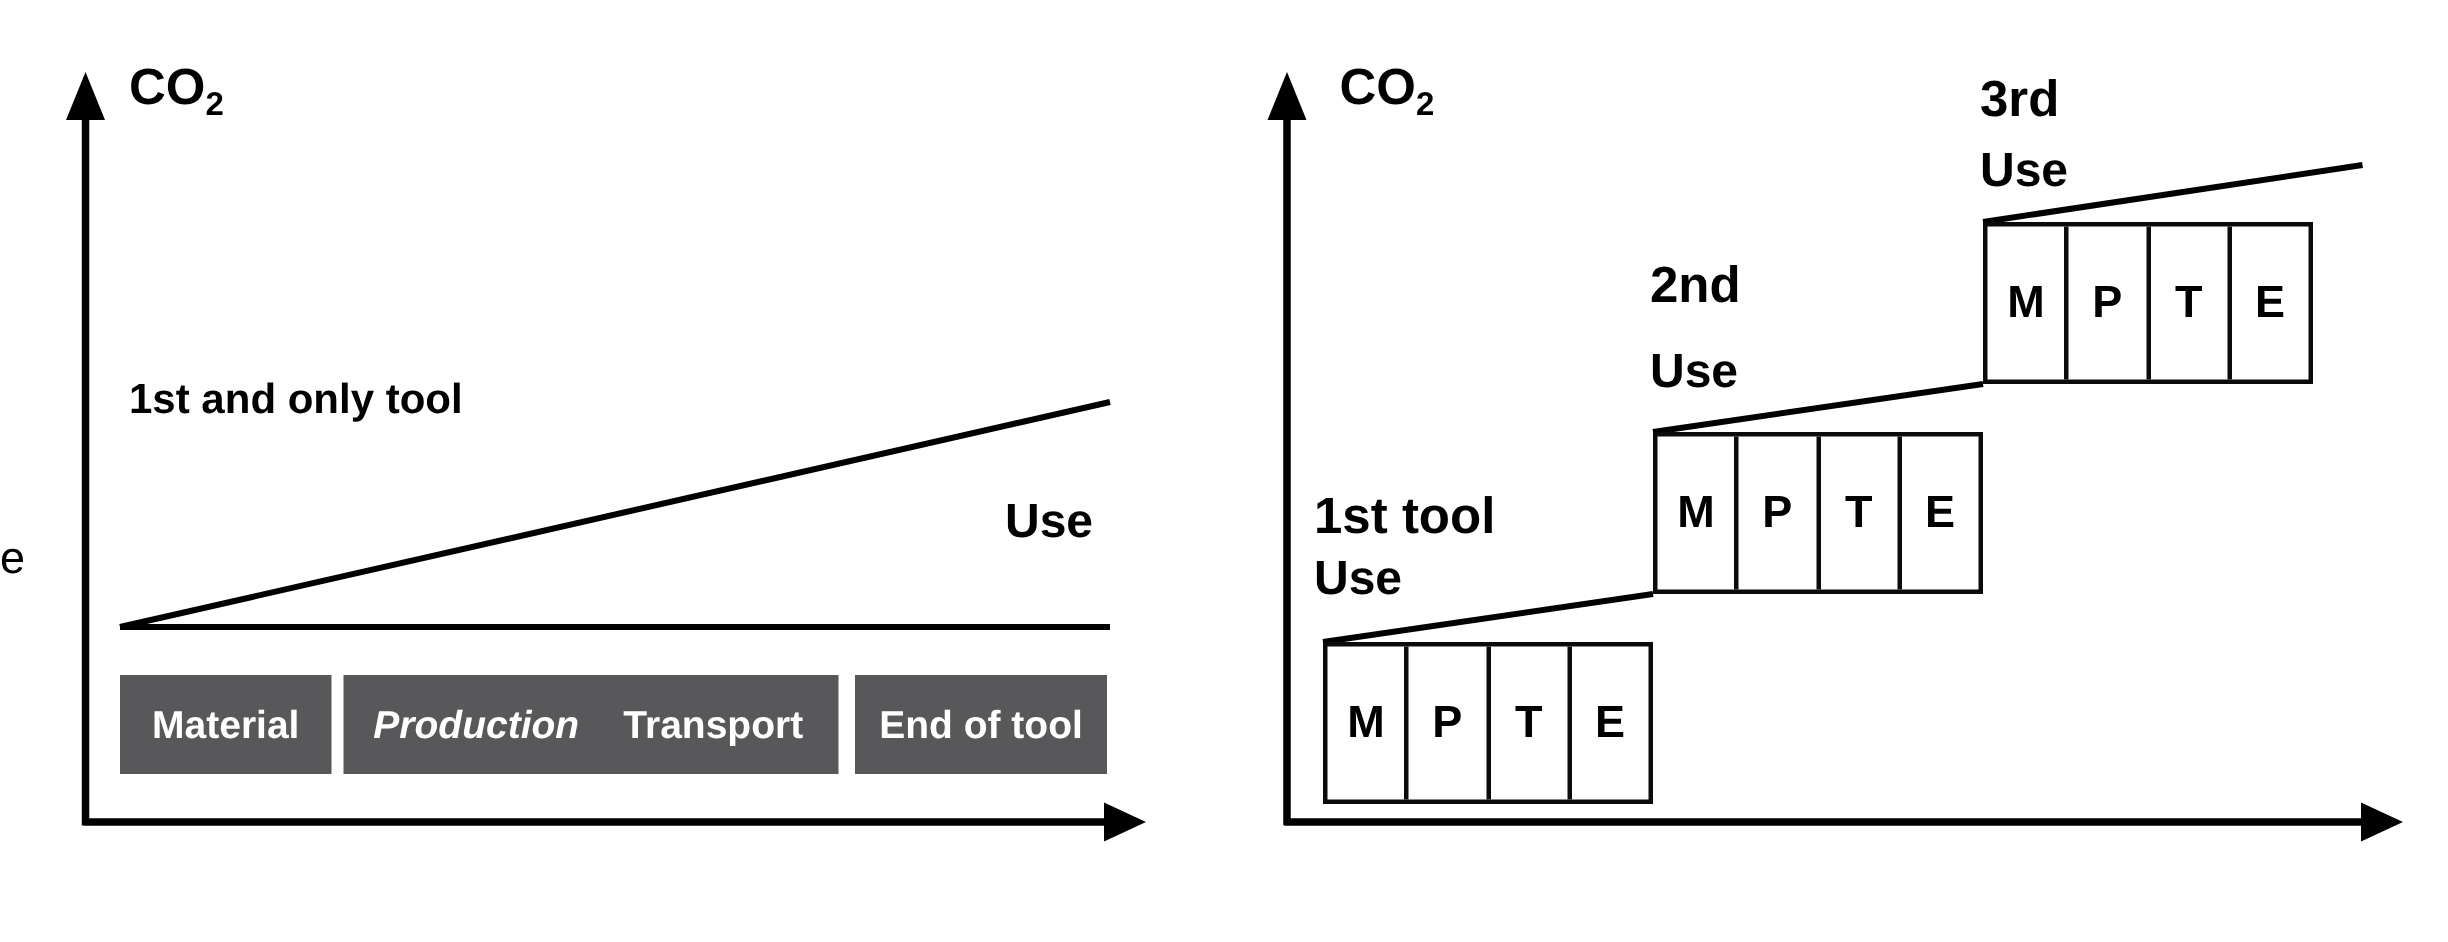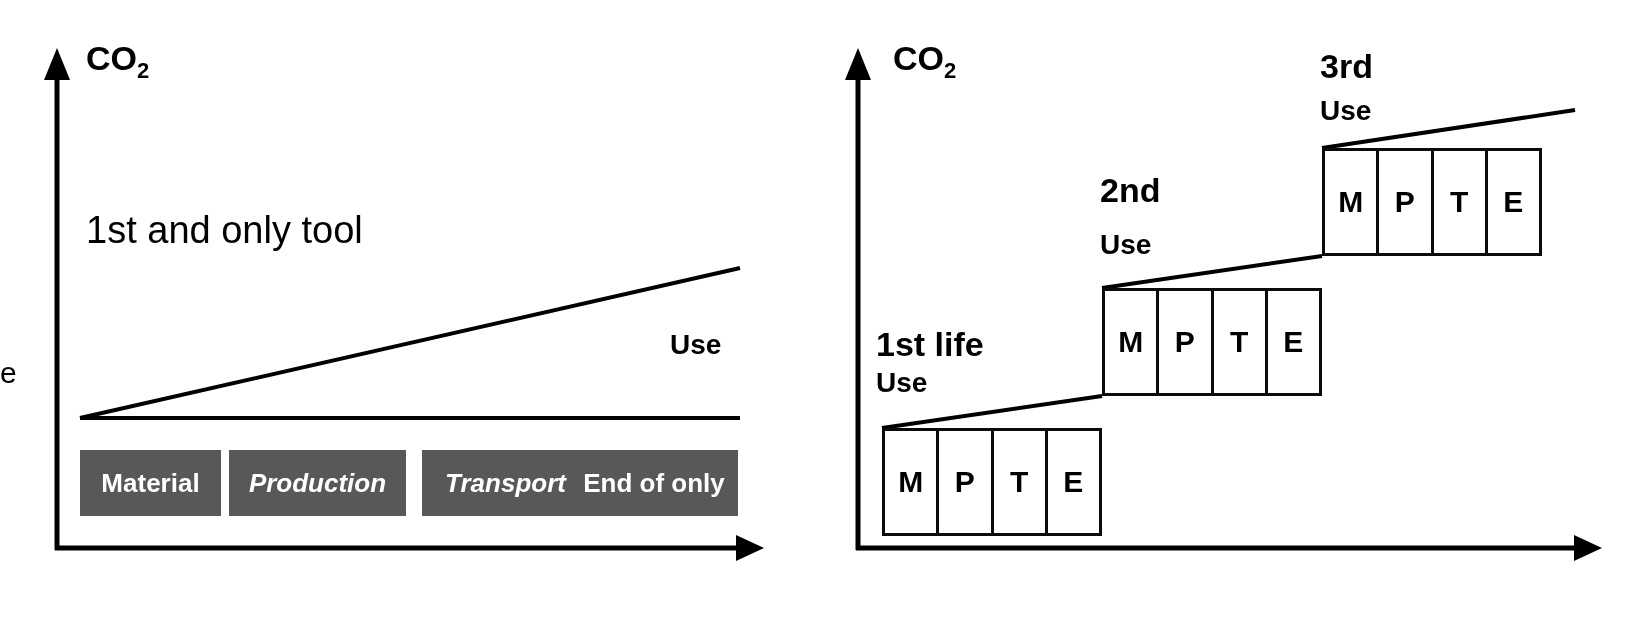--- a/index.html
+++ b/index.html
@@ -9,23 +9,23 @@
     position: relative;
     width: 1632px;
     height: 628px;
     background: #ffffff;
     overflow: hidden;
   }
   .lines { position: absolute; left: 0; top: 0; }
   .label { position: absolute; line-height: 1.1; color: #000000; white-space: nowrap; }
   .co2 { font-size: 34px; font-weight: 700; }
   .co2 sub { font-size: 22px; font-weight: 700; }
-  .chart-title { font-size: 38px; font-weight: 400; }
+  .chart-title { font-size: 28px; font-weight: 700; margin-top: 41px; }
   .step-title { font-size: 34px; font-weight: 700; }
-  .use { font-size: 28px; font-weight: 600; }
+  .use { font-size: 32px; font-weight: 600; }
   .edge-frag { font-size: 30px; font-weight: 400; }
 
   .phase-box {
     position: absolute;
     top: 450px;
     height: 66px;
     background: #58585a;
     color: #ffffff;
     font-weight: 700;
     font-size: 26px;
@@ -89,28 +89,28 @@
   <div class="label co2" style="left:86px; top:40px;">
     <span>CO</span><sub>2</sub>
   </div>
 
   <div class="label chart-title" style="left:86px; top:210px;">1st and only tool</div>
 
   <div class="label use" style="left:670px; top:330px;">Use</div>
 
   <div class="phase-box" style="left:80px; width:141px;">Material</div>
   <div class="phase-box" style="left:229px; width:177px;font-style:italic;">Production</div>
-  <div class="phase-box" style="left:422px; width:167px;font-style:italic;">Transport</div>
-  <div class="phase-box" style="left:570px; width:168px;">End of only</div>
+  <div class="phase-box" style="left:392px; width:167px;">Transport</div>
+  <div class="phase-box" style="left:570px; width:168px;">End of tool</div>
 
   <div class="label co2" style="left:893px; top:40px;">
     <span>CO</span><sub>2</sub>
   </div>
 
-  <div class="label step-title" style="left:876px; top:326px;">1st life</div>
+  <div class="label step-title" style="left:876px; top:326px;">1st tool</div>
   <div class="label use" style="left:876px; top:368px;">Use</div>
   <div class="mpte-row" style="left:882px; top:428px;">
     <div class="mpte-cell">M</div>
     <div class="mpte-cell">P</div>
     <div class="mpte-cell">T</div>
     <div class="mpte-cell">E</div>
   </div>
 
   <div class="label step-title" style="left:1100px; top:172px;">2nd</div>
   <div class="label use" style="left:1100px; top:230px;">Use</div>

